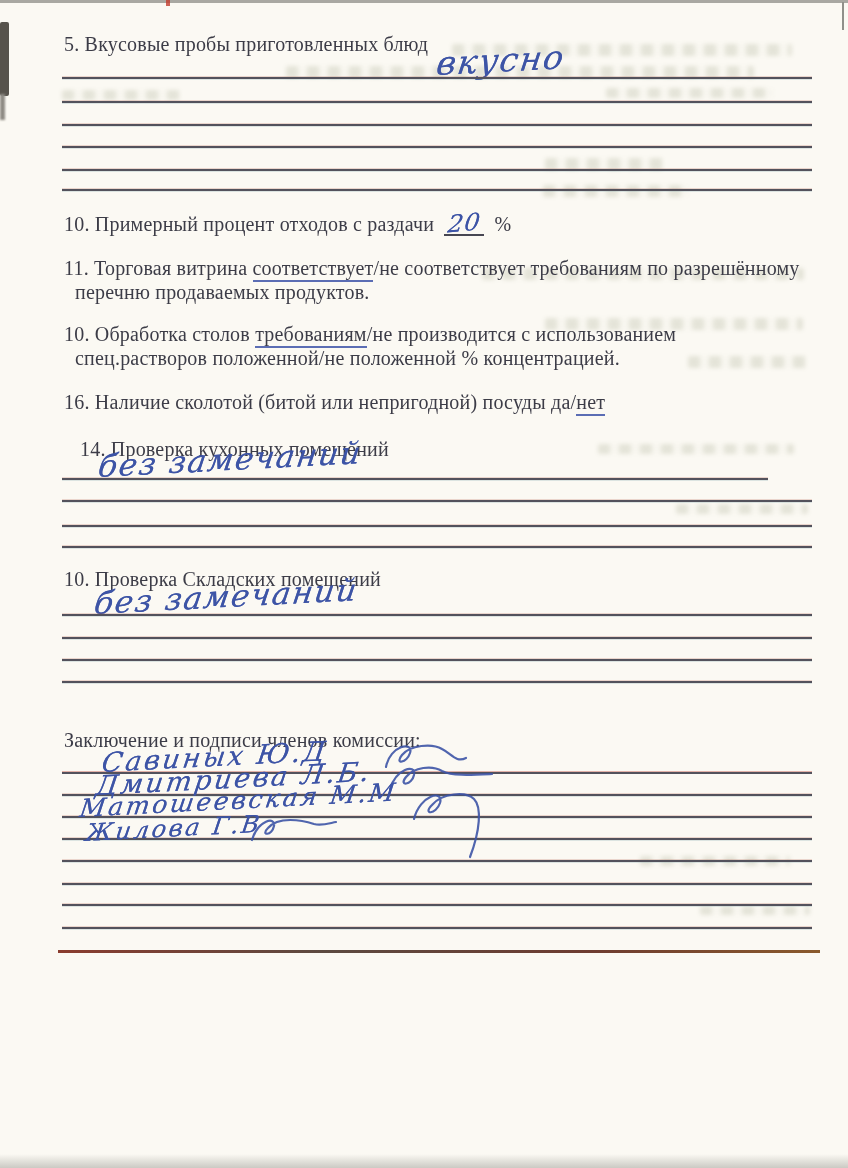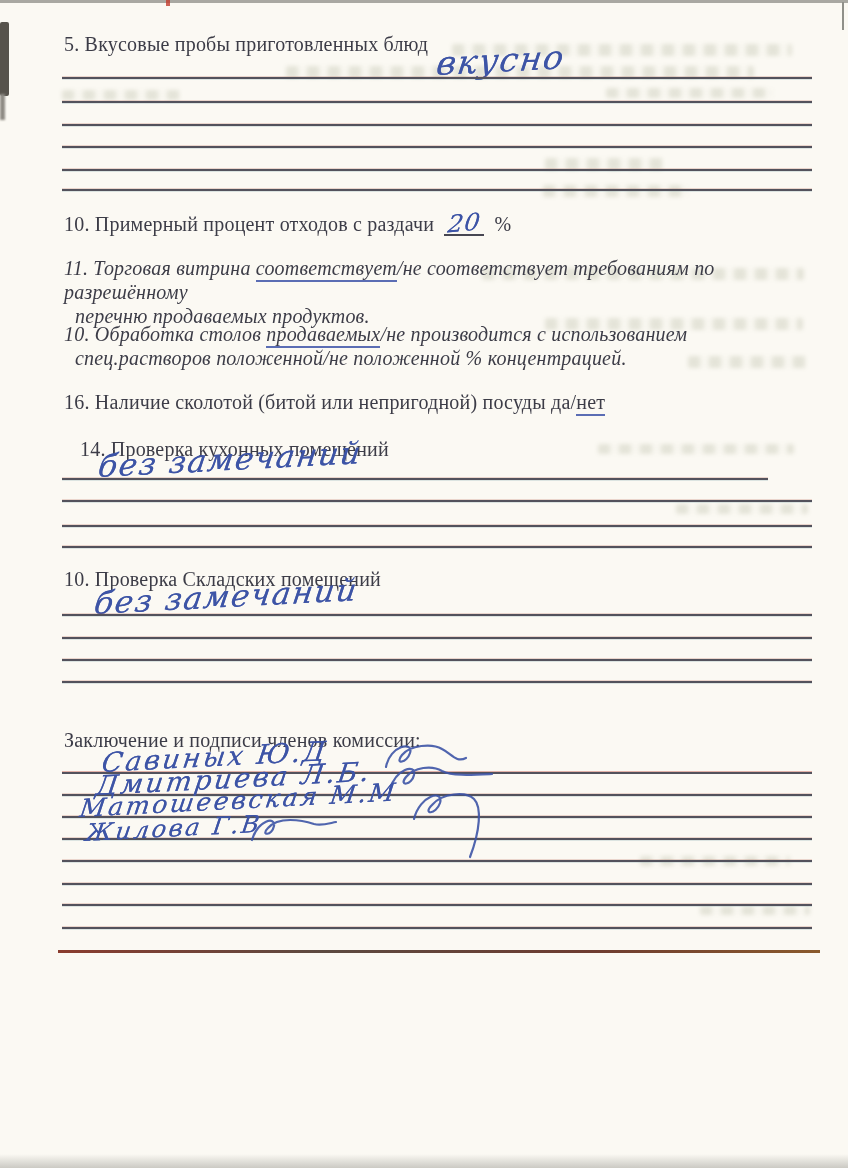--- a/index.html
+++ b/index.html
@@ -12,21 +12,21 @@
     font-family:"Liberation Serif", serif;
   }
   
   .printed{
     position:absolute;
     font-size:20px;
     line-height:24px;
     color:#3c3c47;
     letter-spacing:.2px;
   }
-  .para{width:758px;font-style:italic;}
+  .para{width:758px;}
   .block{display:block;margin-left:11px;}
   .pen-u{border-bottom:2px solid rgba(62,85,168,.85);padding-bottom:1px;}
   
   .blank{
     display:inline-block;
     min-width:40px;
     border-bottom:2px solid #47475२;
     border-bottom:2px solid #474752;
     text-align:center;
     margin:0 5px;
@@ -130,21 +130,21 @@
     <span class="blank"><span class="hw-inline">20</span></span>
     <span>%</span>
   </div>
 
   <div class="printed para" style="left:64px;top:256px;">
     <span>11. Торговая витрина </span><span class="pen-u">соответствует</span><span>/не соответствует требованиям по разрешённому</span>
     <span class="block">перечню продаваемых продуктов.</span>
   </div>
 
   <div class="printed para" style="left:64px;top:322px;">
-    <span>10. Обработка столов </span><span class="pen-u">продаваемых</span><span>/не производится с использованием</span>
+    <span>10. Обработка столов </span><span class="pen-u">требованиям</span><span>/не производится с использованием</span>
     <span class="block">спец.растворов положенной/не положенной % концентрацией.</span>
   </div>
 
   <div class="printed" style="left:64px;top:390px;">
     <span>16. Наличие сколотой (битой или непригодной) посуды да/</span><span class="pen-u">нет</span>
   </div>
 
   <div class="printed" style="left:80px;top:437px;">14. Проверка кухонных помещений</div>
   <div class="hw hw-md" style="left:96px;top:448px;">без замечаний</div>
   <div class="rule" style="top:478px;width:706px;"></div>

